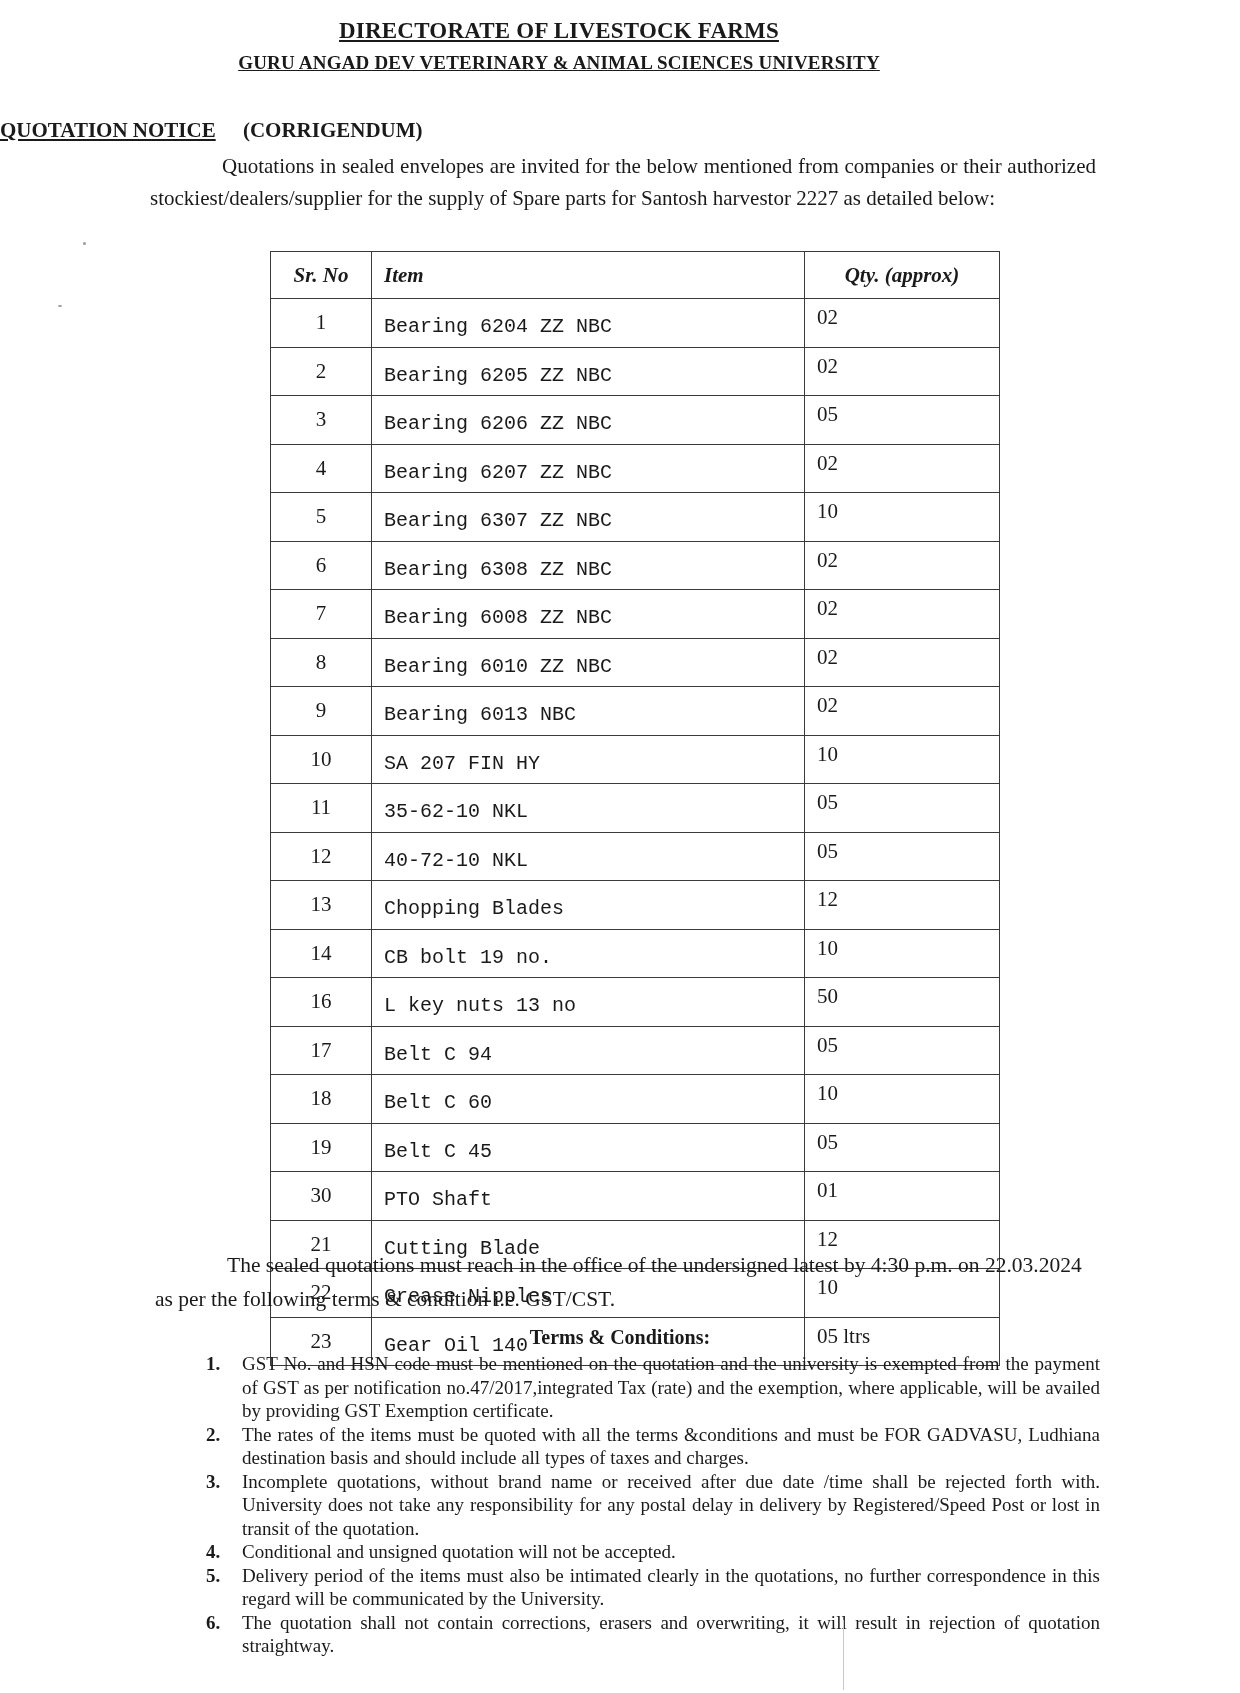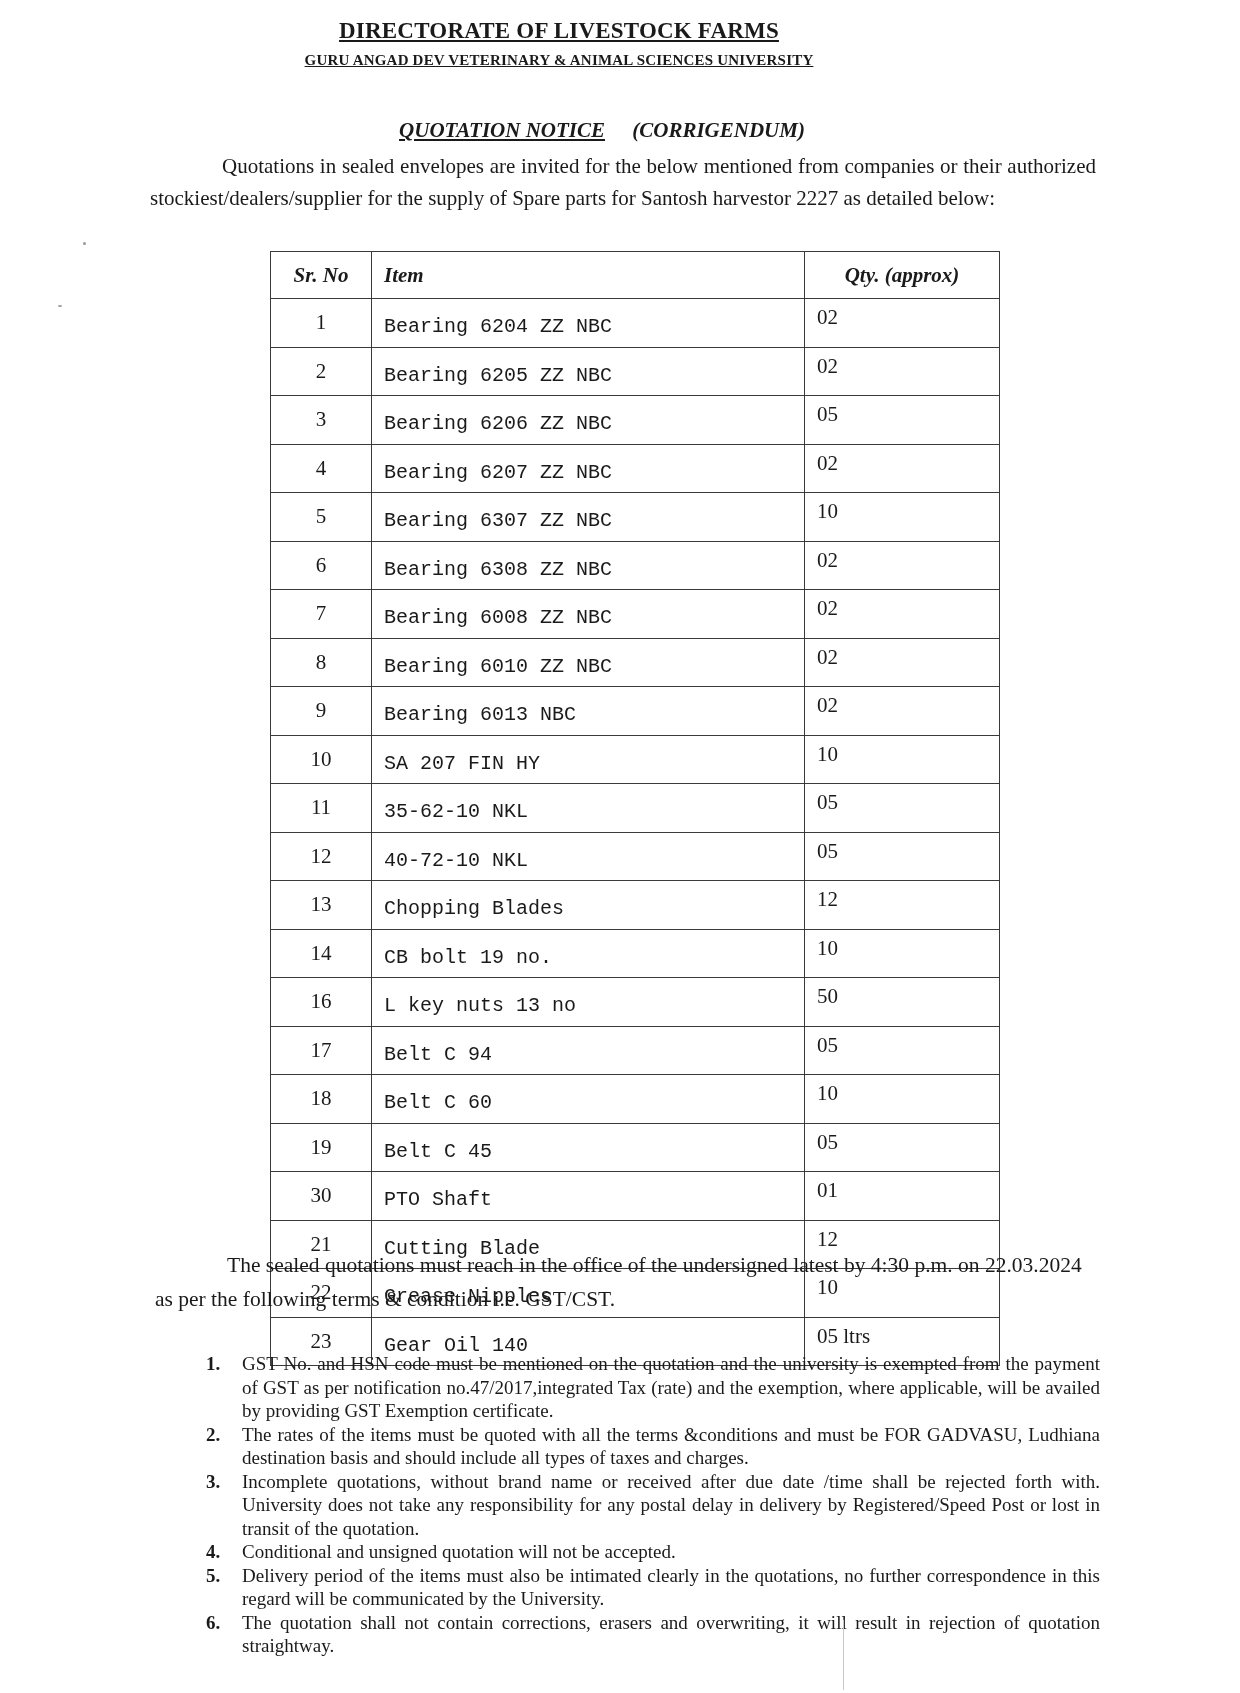--- a/index.html
+++ b/index.html
@@ -8,25 +8,25 @@
       color: #1a1a1a;
       font-family: "Liberation Serif", "DejaVu Serif", serif;
     }
     .page { position: absolute; left: 0; top: 0; width: 1240px; height: 1693px; }
 
     .hdr {
       position: absolute; left: 0; width: 1118px; text-align: center;
       font-weight: bold; text-decoration: underline; letter-spacing: 0.2px;
     }
     .hdr1 { top: 18px; font-size: 23px; }
-    .hdr2 { top: 52px; font-size: 15px; text-decoration: underline; }
+    .hdr2 { top: 52px; font-size: 19px; text-decoration: underline; }
 
     .notice-title {
-      position: absolute; top: 118px; left: 0; width: 1204px; text-align: center;
-      font-size: 21px; font-weight: bold; font-style: italic;
+      position: absolute; top: 118px; left: 0; width: 1204px; text-align: left;
+      font-size: 21px; font-weight: bold;
     }
     .notice-title .main { text-decoration: underline; margin-right: 22px; }
 
     .intro {
       position: absolute; top: 150px; left: 150px; width: 946px;
       font-size: 21px; line-height: 32px; text-align: justify;
     }
     .intro .indent { display: inline-block; width: 72px; }
 
     table.items {
@@ -207,20 +207,21 @@
           <td class="col-item">Gear Oil 140</td>
           <td class="col-qty">05 ltrs</td>
         </tr>
       </tbody>
   </table>
 
   <div class="closing">
     <span class="indent"></span><span>The sealed quotations must reach in the office of the undersigned latest by 4:30 p.m. on 22.03.2024 as per the following terms &amp; condition i.e. GST/CST.</span>
   </div>
 
+  <div class="terms-title">Terms &amp; Conditions:</div>
 
   <ol class="terms" id="terms-list">
       <li><span class="num">1.</span><span>GST No. and HSN code must be mentioned on the quotation and the university is exempted from the payment of GST as per notification no.47/2017,integrated Tax (rate) and the exemption, where applicable, will be availed by providing GST Exemption certificate.</span></li>
       <li><span class="num">2.</span><span>The rates of the items must be quoted with all the terms &amp;conditions and must be FOR GADVASU, Ludhiana destination basis and should include all types of taxes and charges.</span></li>
       <li><span class="num">3.</span><span>Incomplete quotations, without brand name or received after due date /time shall be rejected forth with. University does not take any responsibility for any postal delay in delivery by Registered/Speed Post or lost in transit of the quotation.</span></li>
       <li><span class="num">4.</span><span>Conditional and unsigned quotation will not be accepted.</span></li>
       <li><span class="num">5.</span><span>Delivery period of the items must also be intimated clearly in the quotations, no further correspondence in this regard will be communicated by the University.</span></li>
       <li><span class="num">6.</span><span>The quotation shall not contain corrections, erasers and overwriting, it will result in rejection of quotation straightway.</span></li>
     </ol>
 

